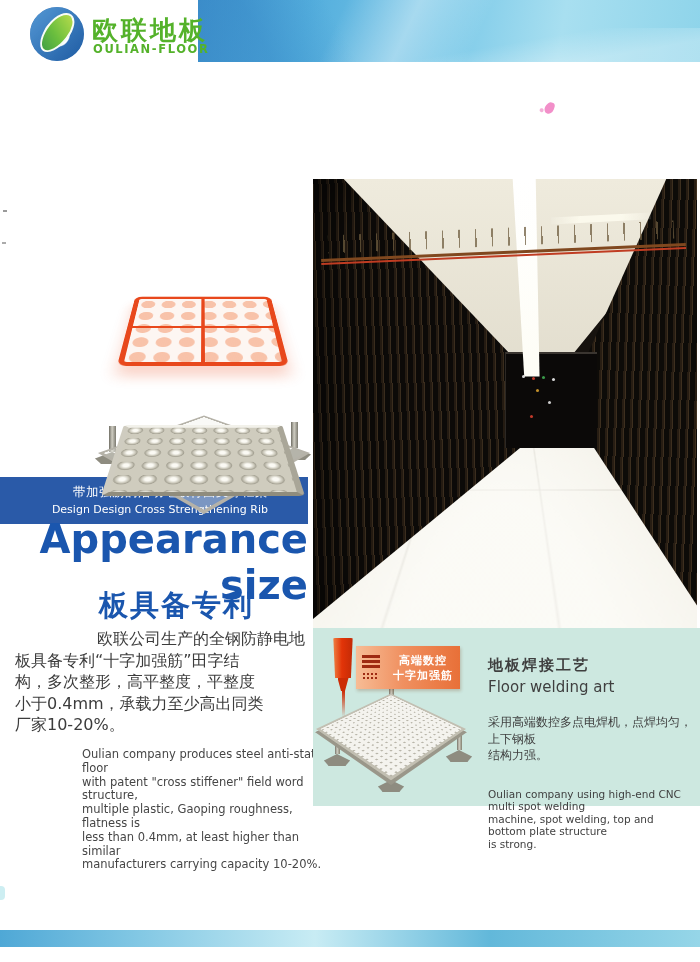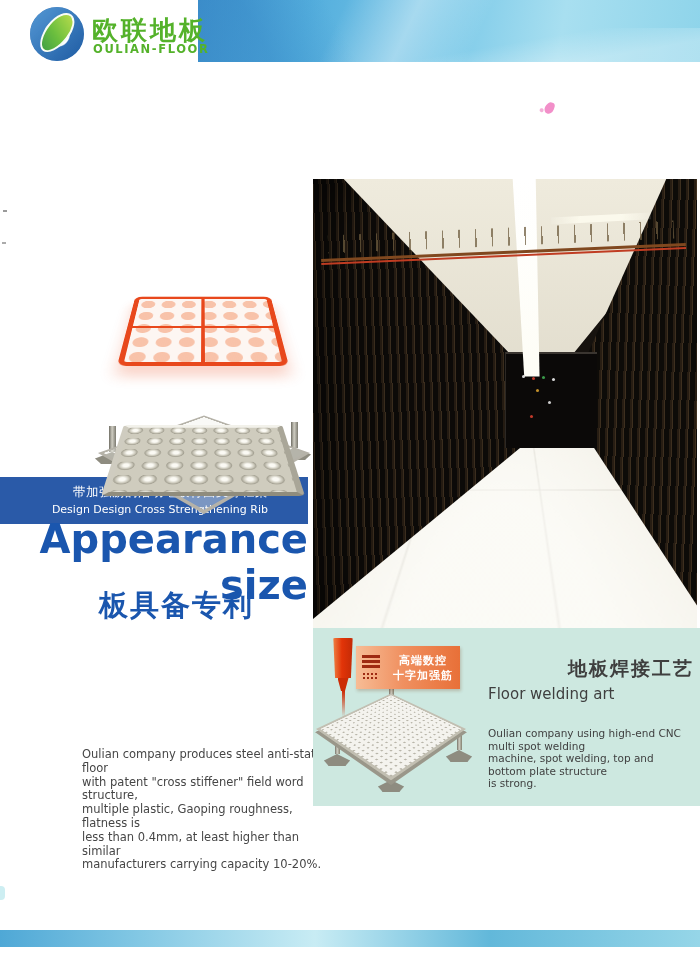--- a/index.html
+++ b/index.html
@@ -139,21 +139,21 @@
     background-image:radial-gradient(#b9b6aa 1px, transparent 1.3px); background-size:6px 6px;
     box-shadow:4px 4px 0 #9a978a; }
   .wped { position:absolute; z-index:1; }
   .wped .ped-stem { width:5px; background:linear-gradient(90deg,#76746a,#cfcdc2 45%,#82806f); }
   .wped .ped-base { width:26px; height:12px; background:#8e8c80; }
   .wp-l{left:6px; top:104px;}  .wp-l .ped-stem{height:18px;}
   .wp-r{left:128px; top:100px;} .wp-r .ped-stem{height:18px;}
   .wp-f{left:60px; top:128px;}  .wp-f .ped-stem{height:20px;}
   .wp-b{left:60px; top:56px;}   .wp-b .ped-stem{height:14px;}
   .weld-text { position:absolute; left:175px; top:28px; width:206px; color:#3f3f3f; }
-  .weld-title-cn { font-size:19px; font-weight:bold; letter-spacing:2px;text-align:right; }
+  .weld-title-cn { font-size:15px; font-weight:bold; letter-spacing:2px; }
   .weld-title-en { font-size:15px; margin-top:3px; }
   .weld-desc-cn { font-size:12px; line-height:16.5px; margin-top:18px; white-space:pre-line; }
   .weld-desc-en { font-size:10.5px; line-height:12.5px; margin-top:24px; white-space:pre-line; }
 
   
   .bottom-bar { position:absolute; left:0; top:930px; width:700px; height:17px;
     background:linear-gradient(90deg,#4fa8d6 0%,#83c8e4 20%,#c8ecf4 45%,#62b8da 70%,#96d6e8 100%); }
   .pink-mark { position:absolute; left:545px; top:102px; width:9px; height:12px; background:#f07cc0;
     border-radius:60% 40% 55% 45%; transform:rotate(22deg); opacity:.85; }
   .pink-mark::after { content:""; position:absolute; left:-4px; top:9px; width:4px; height:4px;
@@ -193,20 +193,25 @@
     <div class="grid-panel"></div>
   </div>
 
   <div class="caption-box">
     <div class="caption-cn">带加强筋的活动地板背面支撑框架</div>
     <div class="caption-en">Design Design Cross Strengthening Rib</div>
   </div>
 
   <div class="title-en">Appearance size</div>
   <div class="title-cn">板具备专利</div>
+  <div class="body-cn">欧联公司生产的全钢防静电地
+板具备专利“十字加强筋”田字结
+构，多次整形，高平整度，平整度
+小于0.4mm，承载力至少高出同类
+厂家10-20%。</div>
   <div class="body-en">Oulian company produces steel anti-static floor
 with patent "cross stiffener" field word structure,
 multiple plastic, Gaoping roughness, flatness is
 less than 0.4mm, at least higher than similar
 manufacturers carrying capacity 10-20%.</div>
 
   <div class="photo">
     <div class="ph-floor">
 
       <div class="vent v3"></div>
@@ -257,20 +262,22 @@
           <div class="ped-base"></div>
         </div>
       <div class="wped ped wp-f">
           <div class="ped-stem"></div>
           <div class="ped-base"></div>
         </div>
     </div>
     <div class="weld-text">
       <div class="weld-title-cn">地板焊接工艺</div>
       <div class="weld-title-en">Floor welding art</div>
+      <div class="weld-desc-cn">采用高端数控多点电焊机，点焊均匀，上下钢板
+结构力强。</div>
       <div class="weld-desc-en">Oulian company using high-end CNC multi spot welding
 machine, spot welding, top and bottom plate structure
 is strong.</div>
     </div>
   </div>
 
   <div class="bottom-bar"></div>
   <div class="pink-mark"></div>
   <div class="speck-a"></div>
   <div class="speck-b"></div>

